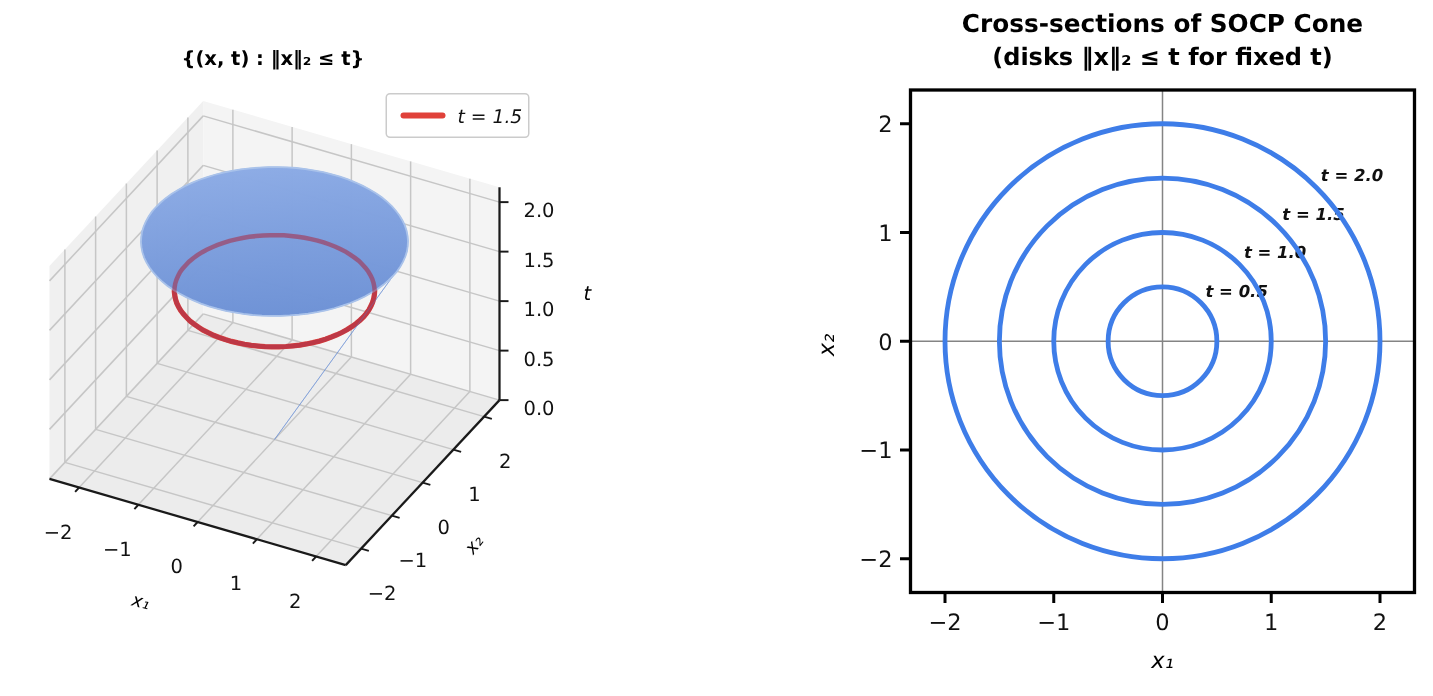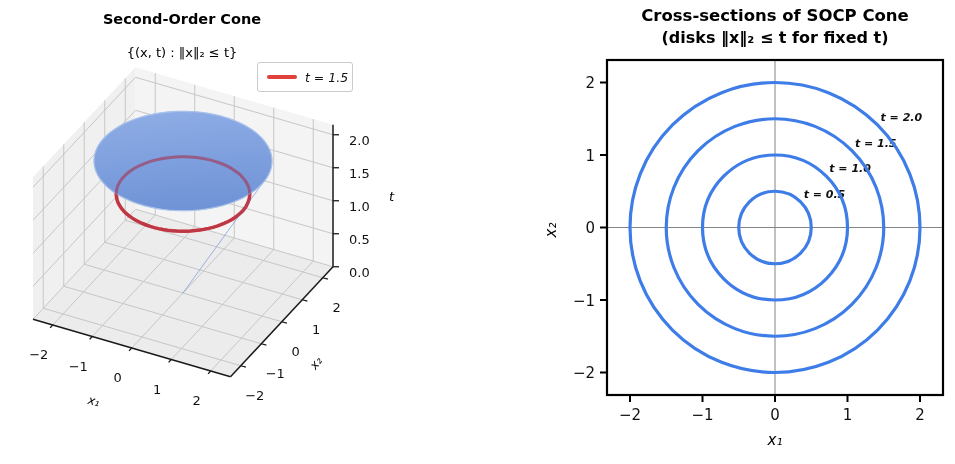--- a/index.html
+++ b/index.html
@@ -2,21 +2,21 @@
 <html><head>
 <meta charset="utf-8">
 <style>
   html,body{margin:0;padding:0;background:#fff;}
   .fig{position:relative;width:955px;height:464px;background:#fff;
        font-family:"DejaVu Sans","Liberation Sans",sans-serif;overflow:hidden;}
   .fig svg{position:absolute;left:0;top:0;}
   svg text{font-family:"DejaVu Sans","Liberation Sans",sans-serif;fill:#111;}
   .overlay{position:absolute;color:#000;pointer-events:none;white-space:nowrap;}
   .ltitle{left:32px;top:11px;width:300px;text-align:center;font-size:14.5px;font-weight:bold;}
-  .lsub{left:32px;top:32px;width:300px;text-align:center;font-size:13px;font-weight:normal;margin-top:13px;}
+  .lsub{left:32px;top:32px;width:300px;text-align:center;font-size:13px;font-weight:bold;}
   .legend{position:absolute;left:257px;top:62px;width:96px;height:30px;background:#fff;
           border:1px solid #cbcbcb;border-radius:3px;display:flex;align-items:center;
           padding-left:9px;box-sizing:border-box;gap:8px;}
   .legend-line{display:inline-block;width:30px;height:3.5px;border-radius:2px;}
   .legend-label{font-size:12.5px;font-style:italic;color:#111;}
   .axlab{font-style:italic;}
   .lx1{left:88px;top:394px;font-size:12px;transform:rotate(14deg);}
   .lx2{left:310px;top:356px;font-size:12px;transform:rotate(-52deg);}
   .lt{left:389px;top:189px;font-size:13px;}
   .rtitle{left:545px;top:6px;width:460px;text-align:center;font-size:16.5px;font-weight:bold;}
@@ -137,21 +137,20 @@
       <line x1="607" y1="300" x2="600" y2="300" stroke="#000" stroke-width="2"></line>
       <text x="595" y="305.5" text-anchor="end" font-size="15">−1</text>
       <line x1="607" y1="227.5" x2="600" y2="227.5" stroke="#000" stroke-width="2"></line>
       <text x="595" y="233" text-anchor="end" font-size="15">0</text>
       <line x1="607" y1="155" x2="600" y2="155" stroke="#000" stroke-width="2"></line>
       <text x="595" y="160.5" text-anchor="end" font-size="15">1</text>
       <line x1="607" y1="82.5" x2="600" y2="82.5" stroke="#000" stroke-width="2"></line>
       <text x="595" y="88" text-anchor="end" font-size="15">2</text>
     </svg>
 
-  <div class="overlay ltitle">Second-Order Cone</div>
   <div class="overlay lsub">{(x, t) : ‖x‖₂ ≤ t}</div>
 
   <div class="legend">
     <span class="legend-line" style="background: rgb(224, 65, 58);"></span>
     <span class="legend-label">t = 1.5</span>
   </div>
 
   <div class="overlay axlab lx1">x₁</div>
   <div class="overlay axlab lx2">x₂</div>
   <div class="overlay axlab lt">t</div>

